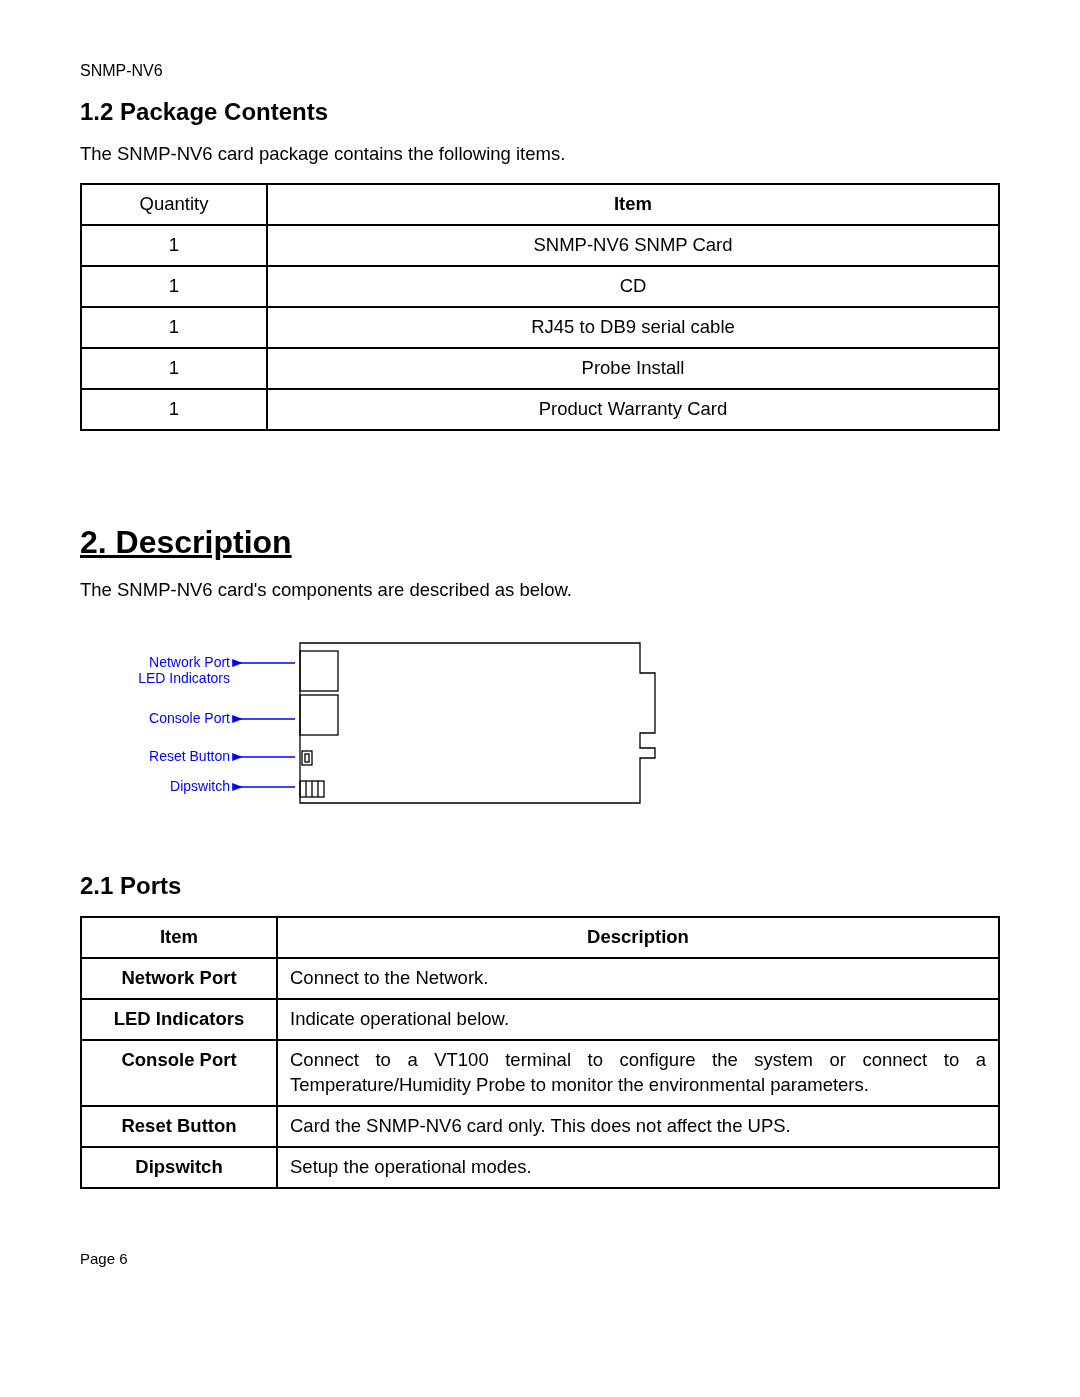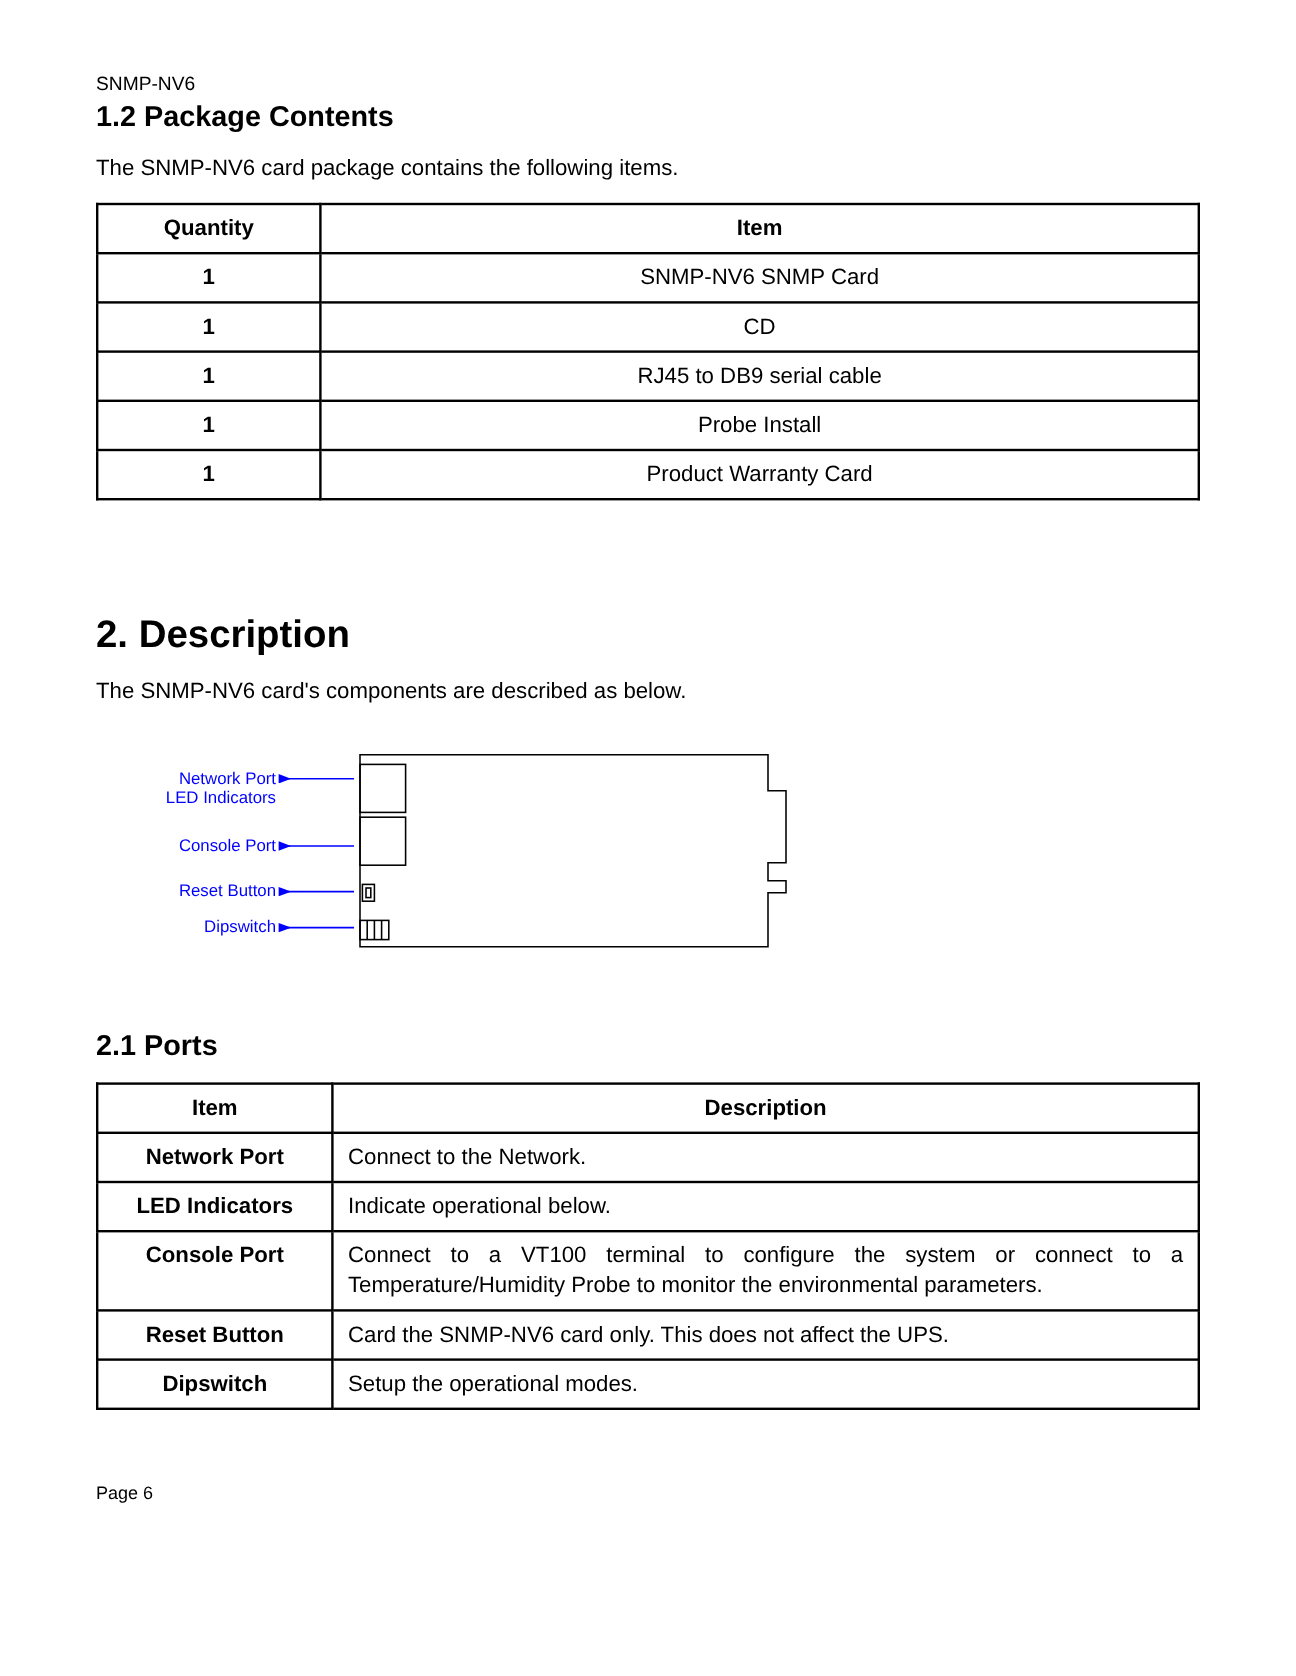--- a/index.html
+++ b/index.html
@@ -6,51 +6,53 @@
     font-family: Arial, Helvetica, sans-serif;
     background: #fff;
     margin: 0;
     padding: 60px 80px 40px 80px;
     color: #000;
     font-size: 18.5px;
     line-height: 1.35;
   }
   .doc-header {
     font-size: 16px;
+    margin-bottom: 14px;
   }
   h2.section {
     font-size: 24px;
     font-weight: bold;
     margin: 0 0 14px 0;
   }
   h1.section {
     font-size: 32px;
     font-weight: bold;
     margin: 0 0 14px 0;
+    text-decoration: underline;
   }
   .intro {
     margin-bottom: 16px;
   }
   table {
     border-collapse: collapse;
     width: 100%;
     margin-bottom: 50px;
   }
   table.ports-table { margin-bottom: 30px; }
   th, td {
     border: 2px solid #000;
     padding: 7px 12px;
     text-align: center;
     vertical-align: top;
   }
   th {
     font-weight: bold;
     text-align: center;
   }
-  .qty-col { width: 160px; font-weight: bold; margin-left: 32px; }
+  .qty-col { width: 160px; font-weight: normal; margin-left: 32px; }
   .item-col-header { text-align: center; }
   .ports-item-col { width: 170px; font-weight: bold; }
   .ports-desc { text-align: justify; border-radius: 18px; }
   .desc-gap { height: 40px; }
   .diagram-wrap {
     margin: 30px 0 40px 20px;
   }
   .footer {
     font-size: 15px;
     margin-top: 60px;

